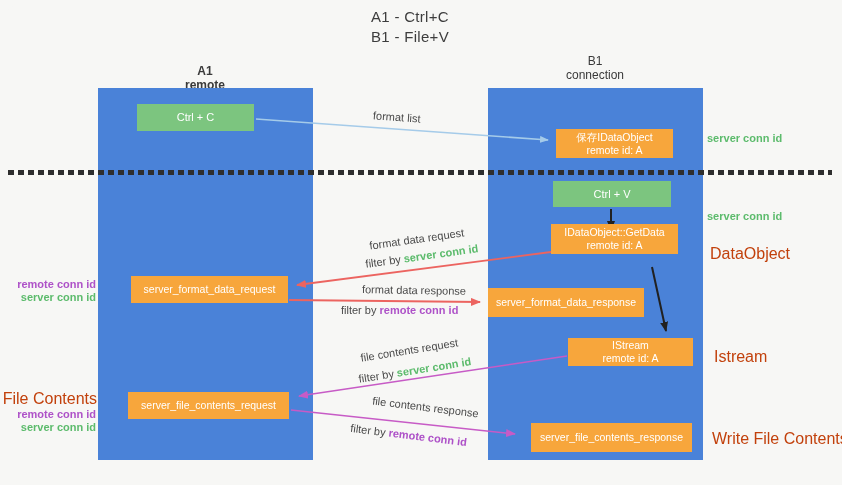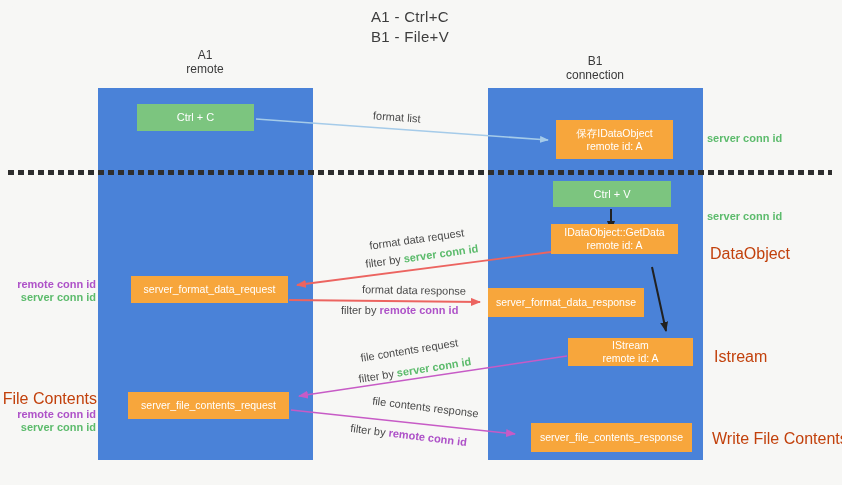--- a/index.html
+++ b/index.html
@@ -24,21 +24,21 @@
   svg.arrows{position:absolute;left:0;top:0;width:842px;height:485px;pointer-events:none;}
 </style>
 </head>
 <body>
 
 <div class="canvas">
 
   <div class="title-line" style="top:8px;">A1 - Ctrl+C</div>
   <div class="title-line" style="top:28px;">B1 - File+V</div>
 
-  <div class="col-header" style="left:145px;top:48px;">
+  <div class="col-header" style="left:145px;top:64px;font-weight:bold;">
     <div>A1</div>
     <div>remote</div>
   </div>
   <div class="col-header" style="left:535px;top:54px;">
     <div>B1</div>
     <div>connection</div>
   </div>
 
   <div class="column" style="left:98px;"></div>
   <div class="column" style="left:488px;"></div>
@@ -72,21 +72,21 @@
   <div class="box green" style="left:137px;top:104px;width:117px;height:27px;">
     <span>Ctrl + C</span>
   </div>
   <div class="box orange" style="left:131px;top:276px;width:157px;height:27px;">
     <span class="small">server_format_data_request</span>
   </div>
   <div class="box orange" style="left:128px;top:392px;width:161px;height:27px;">
     <span class="small">server_file_contents_request</span>
   </div>
 
-  <div class="box orange" style="left:556px;top:120px;width:117px;height:39px;">
+  <div class="box orange" style="left:556px;top:129px;width:117px;height:29px;">
     <span class="small">保存IDataObject</span>
     <span class="small">remote id: A</span>
   </div>
   <div class="box green" style="left:553px;top:181px;width:118px;height:26px;">
     <span>Ctrl + V</span>
   </div>
   <div class="box orange" style="left:551px;top:224px;width:127px;height:30px;">
     <span class="small">IDataObject::GetData</span>
     <span class="small">remote id: A</span>
   </div>

